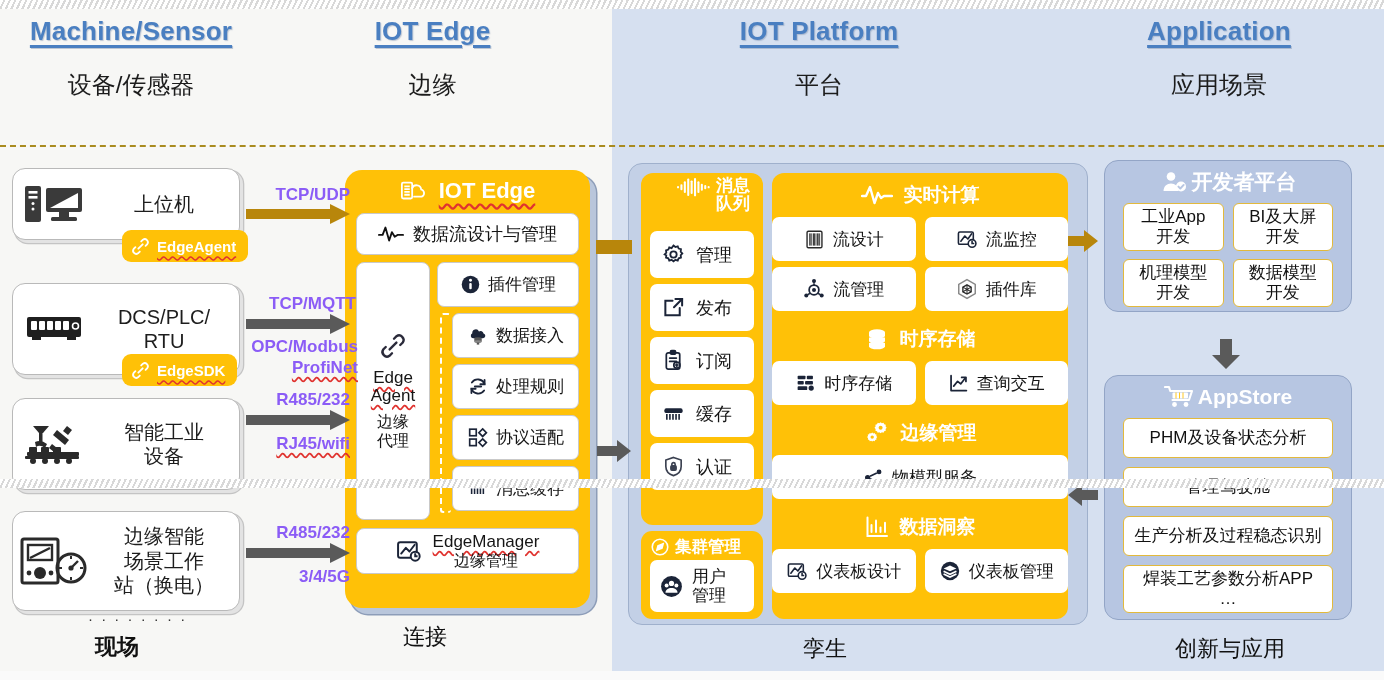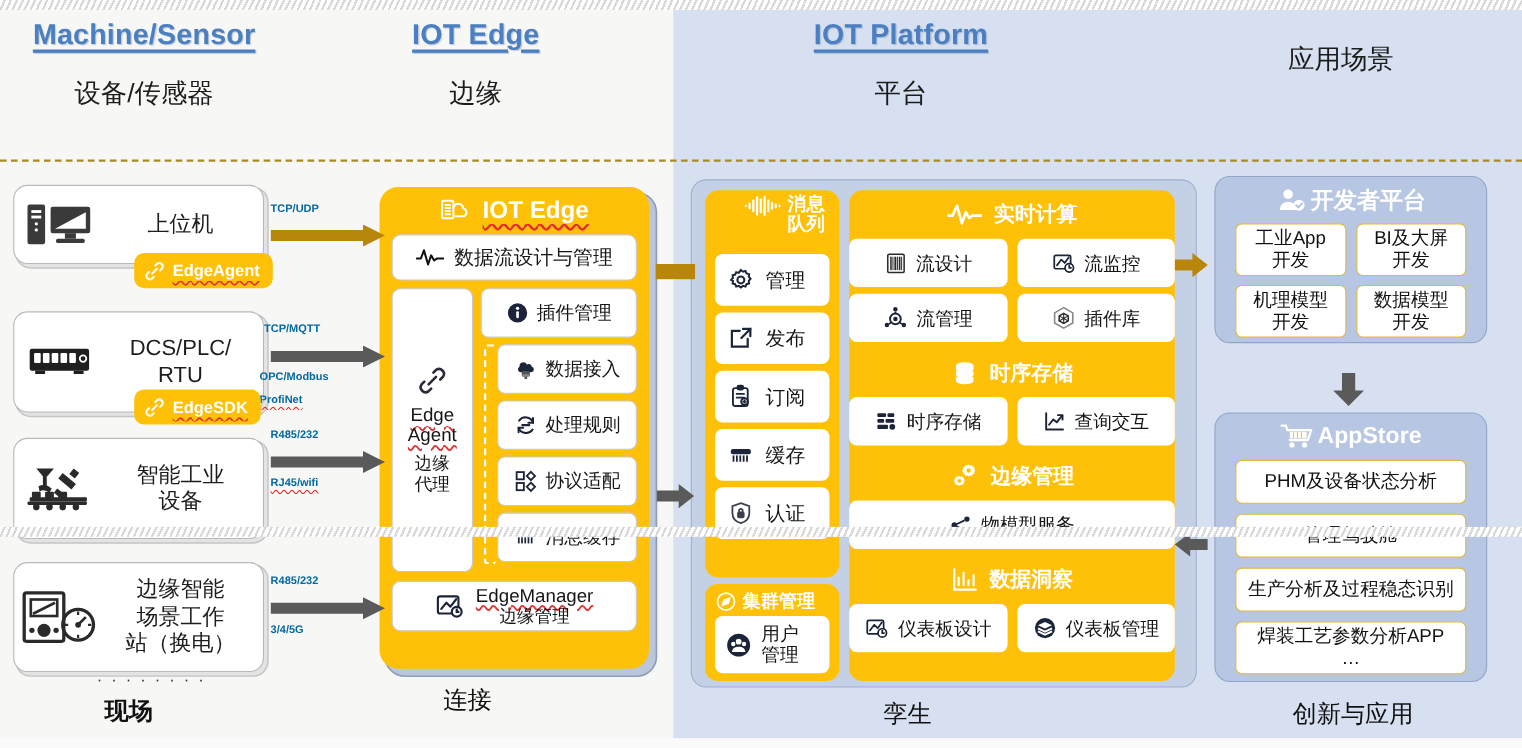--- a/index.html
+++ b/index.html
@@ -64,22 +64,22 @@
 
   .sdk-badge{
     position:absolute; background:#ffc107; border-radius:9px;
     height:32px; display:flex; align-items:center; gap:6px;
     padding:0 12px 0 8px; z-index:22;
     font-size:15px; color:#ffffff; font-weight:600;
     text-decoration:underline wavy #e0332f; text-underline-offset:4px;
   }
 
   .proto{
-    position:absolute; z-index:16; text-align:left;
-    font-size:10px; color:#0369a1; white-space:nowrap; font-weight:600;
+    position:absolute; z-index:16; text-align:right;
+    font-size:17px; color:#8b5cf6; white-space:nowrap; font-weight:600;
   }
   .proto.wavy{ text-decoration:underline wavy #e0332f; text-underline-offset:3px; }
 
   .arrow-h{ position:absolute; z-index:16; }
 
   
   #edge-panel{
     position:absolute; left:345px; top:170px; width:245px; height:438px;
     background:#ffc107; border-radius:17px; z-index:15;
     box-shadow:6px 6px 0 0 #b9c6db, 6px 6px 0 1.5px #8d9db8;
@@ -226,20 +226,21 @@
   </div>
   <div class="col-head" style="left:300px;top:16px;width:265px;">
     <div class="en">IOT Edge</div>
     <div class="cn">边缘</div>
   </div>
   <div class="col-head" style="left:680px;top:16px;width:278px;">
     <div class="en">IOT Platform</div>
     <div class="cn">平台</div>
   </div>
   <div class="col-head" style="left:1080px;top:16px;width:278px;">
+    <div class="en">Application</div>
     <div class="cn">应用场景</div>
   </div>
 
   <div class="dev-box" style="left:12px;top:168px;width:228px;height:72px;">
     <div class="dev-icon">
       <svg width="62" height="44" viewBox="0 0 62 44">
         <rect x="2" y="4" width="16" height="36" rx="2" fill="#3a3a3a"></rect>
         <rect x="5.5" y="9" width="9" height="2.6" fill="#fff"></rect>
         <rect x="5.5" y="14" width="9" height="2.6" fill="#fff"></rect>
         <circle cx="10" cy="21.5" r="1.5" fill="#fff"></circle>

